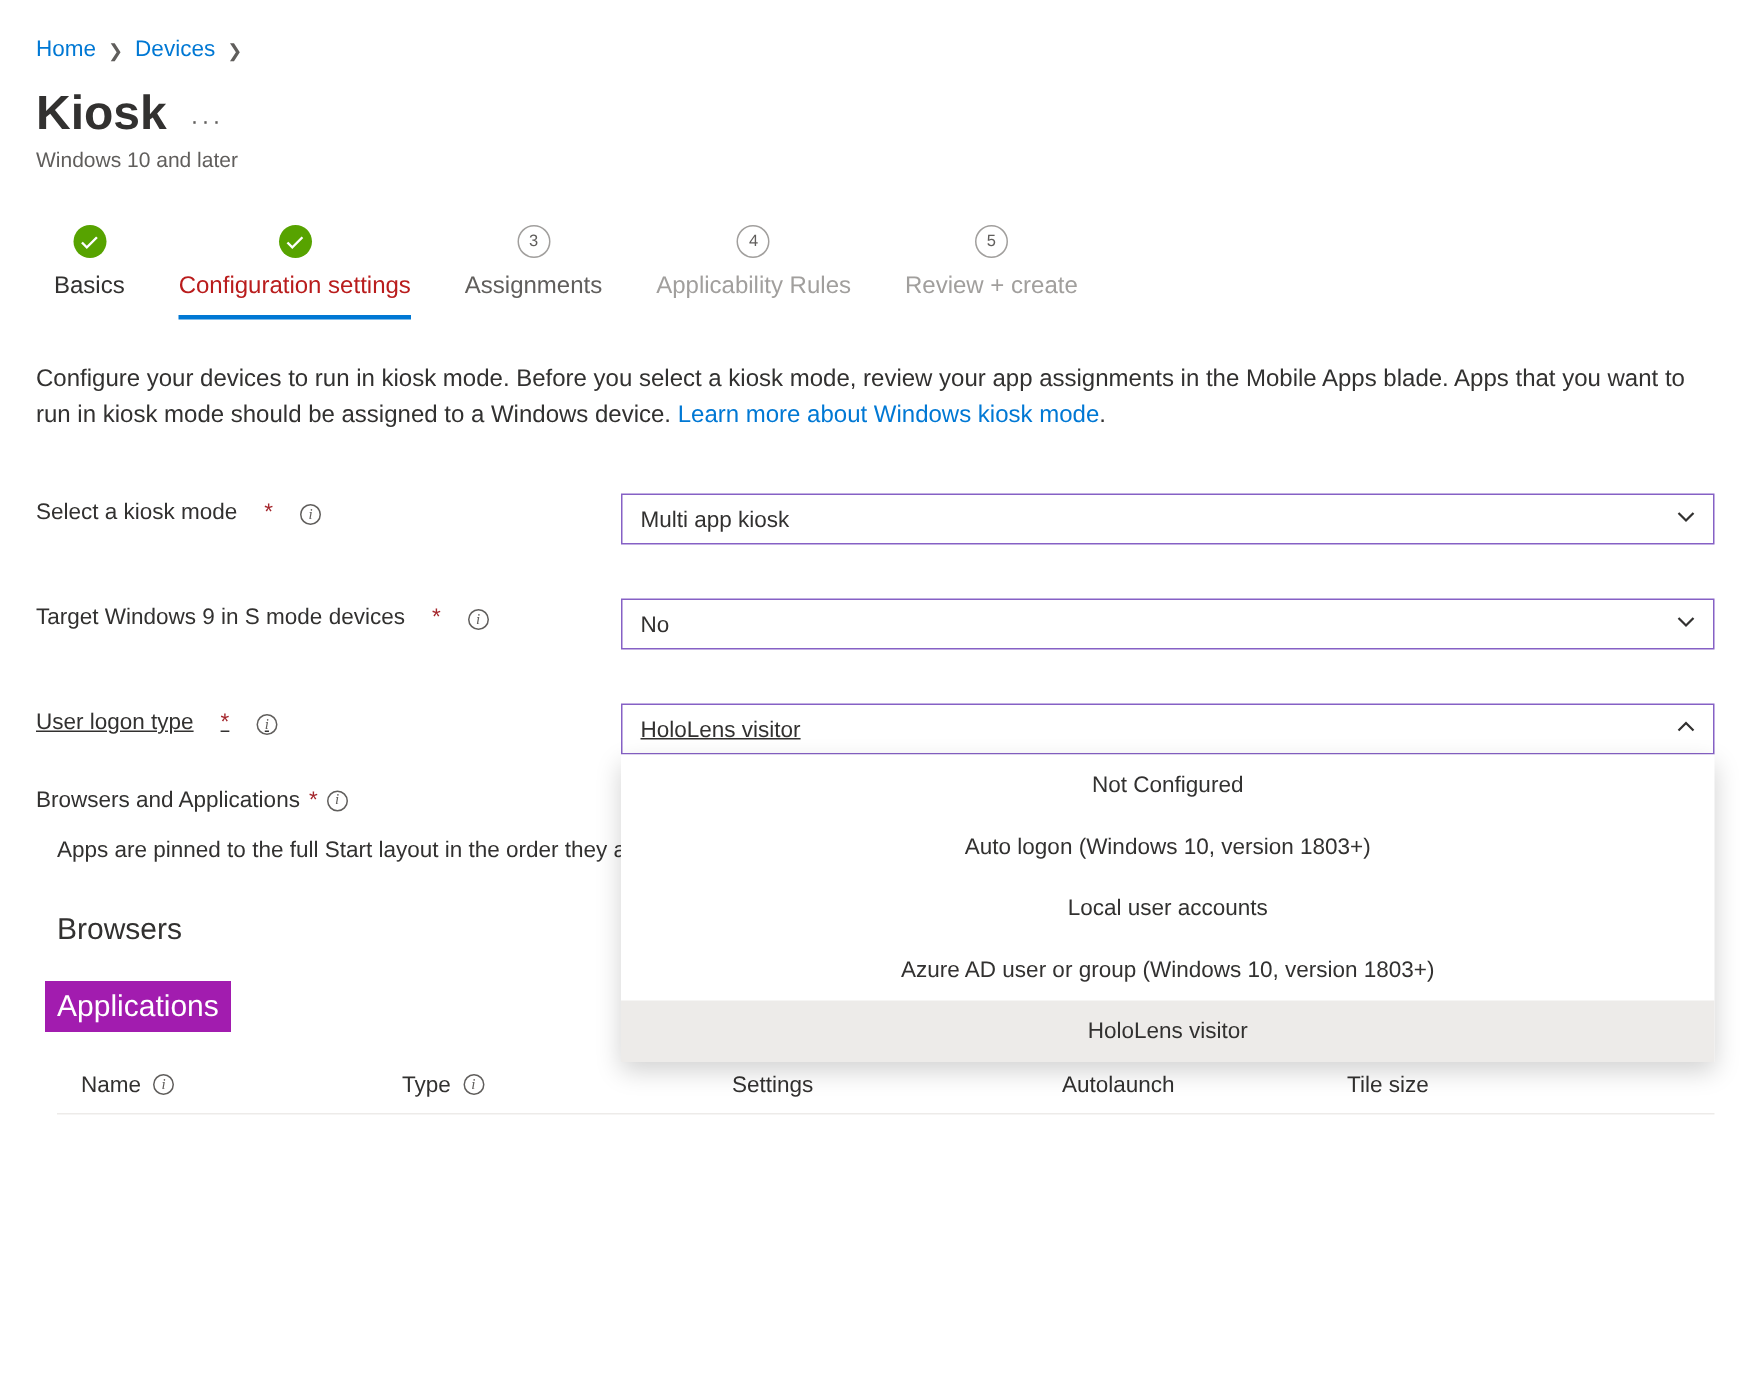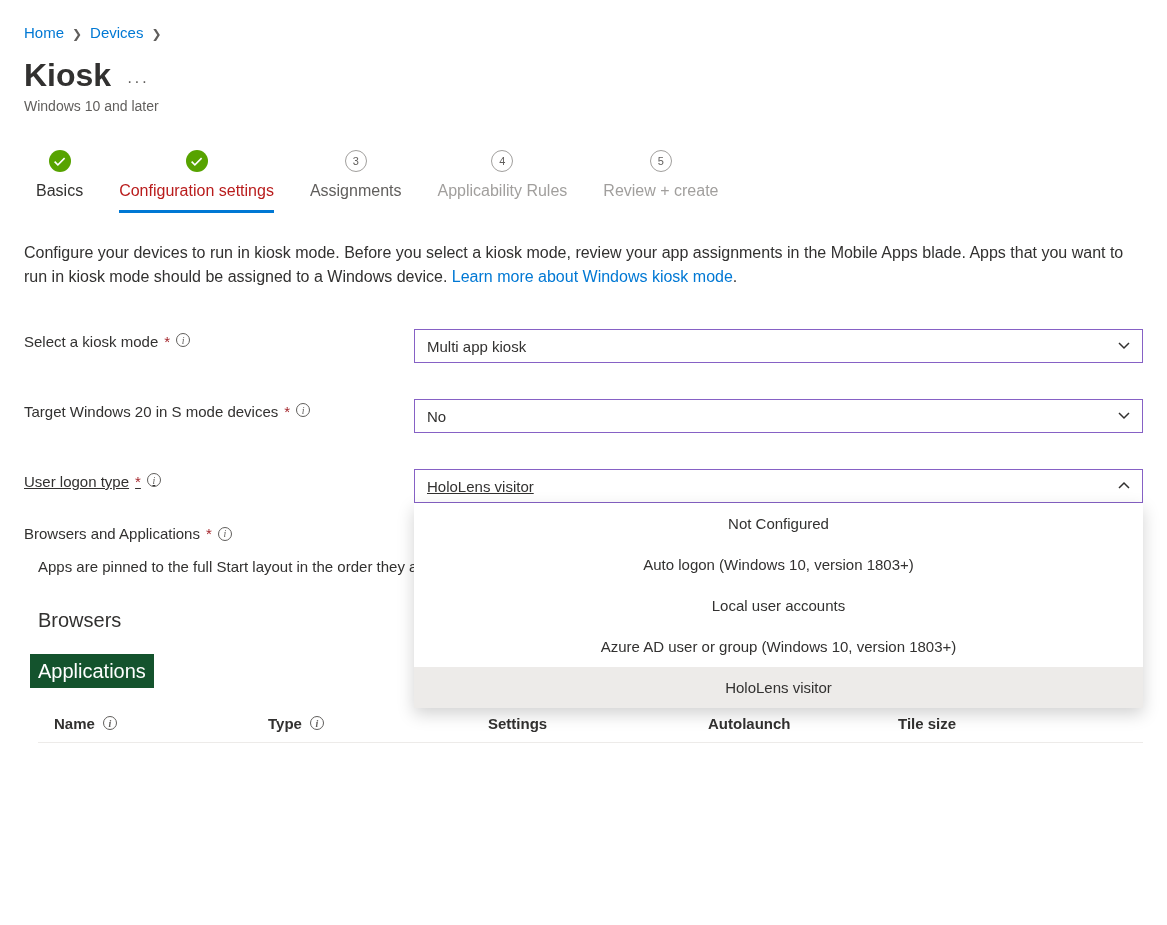--- a/index.html
+++ b/index.html
@@ -119,22 +119,22 @@
     }
     .form-row {
       display: flex;
       align-items: flex-start;
       margin-bottom: 36px;
     }
     .form-label {
       width: 390px;
       flex-shrink: 0;
       display: flex;
-      align-items: flex-start;
-      gap: 6px;
+      align-items: flex-end;
+      gap: 18px;
       font-size: 15px;
       color: #323130;
       padding-top: 4px;
       flex-wrap: wrap;
     }
     .required {
       color: #a4262c;
     }
     .info-icon {
       width: 14px;
@@ -227,42 +227,41 @@
       gap: 16px;
       margin-bottom: 22px;
     }
     .pivot-item {
       font-size: 20px;
       color: #323130;
       cursor: pointer;
       padding: 6px 0;
     }
     .pivot-item.active {
-      background: #14532d;
+      background: #a21caf;
       color: #fff;
       padding: 6px 8px;
       margin-left: -8px;
     }
     .pivot-row2 {
       margin-left: 14px;
       margin-bottom: 22px;
     }
     .table-header {
       display: flex;
       border-bottom: 1px solid #edebe9;
       padding: 10px 0;
       margin-left: 14px;
     }
     .th {
       display: flex;
       align-items: center;
       gap: 8px;
       font-size: 15px;
       color: #323130;
-      font-weight: bold;
     }
     .th-name { width: 230px; padding-left: 16px; }
     .th-type { width: 220px; }
     .th-settings { width: 220px; }
     .th-autolaunch { width: 190px; }
     .th-tilesize { flex: 1; }
   </style>
 </head>
 <body>
 
@@ -327,21 +326,21 @@
         <svg viewBox="0 0 12 12">
             <path d="M1 3.5 L6 8.5 L11 3.5"></path>
           </svg>
       </span>
     </div>
   </div>
 </div>
 
 <div class="form-row">
   <div class="form-label">
-    <span>Target Windows 20 in S mode devices</span>
+    <span>Target Windows 9 in S mode devices</span>
     <span class="required">*</span>
     <span class="info-icon">i</span>
   </div>
   <div class="form-control">
     <div class="dropdown purple">
       <span>No</span>
       <span class="chevron">
         <svg viewBox="0 0 12 12">
             <path d="M1 3.5 L6 8.5 L11 3.5"></path>
           </svg>

